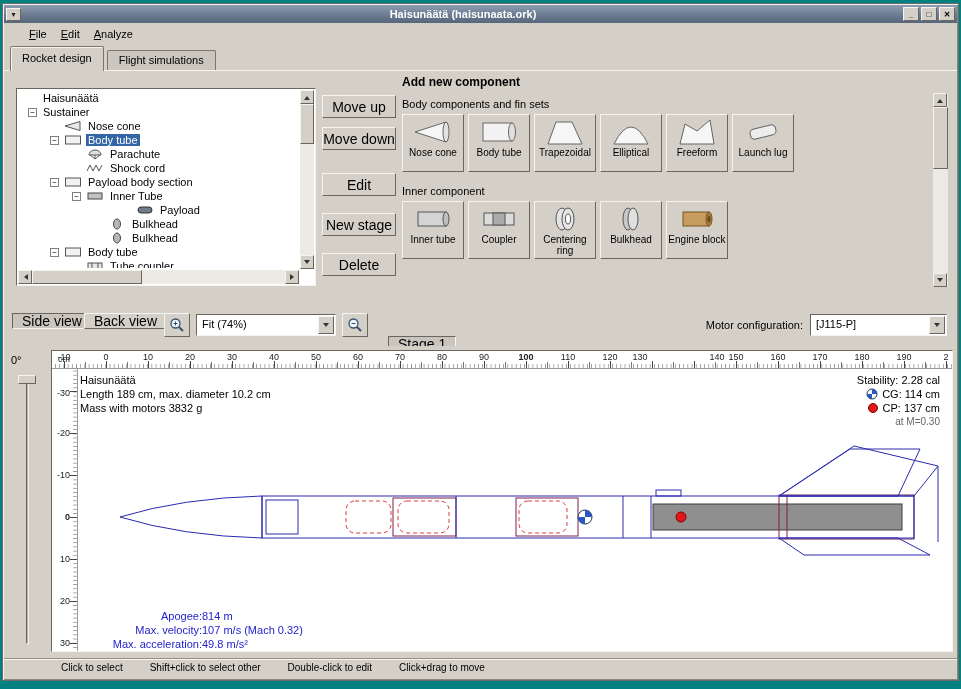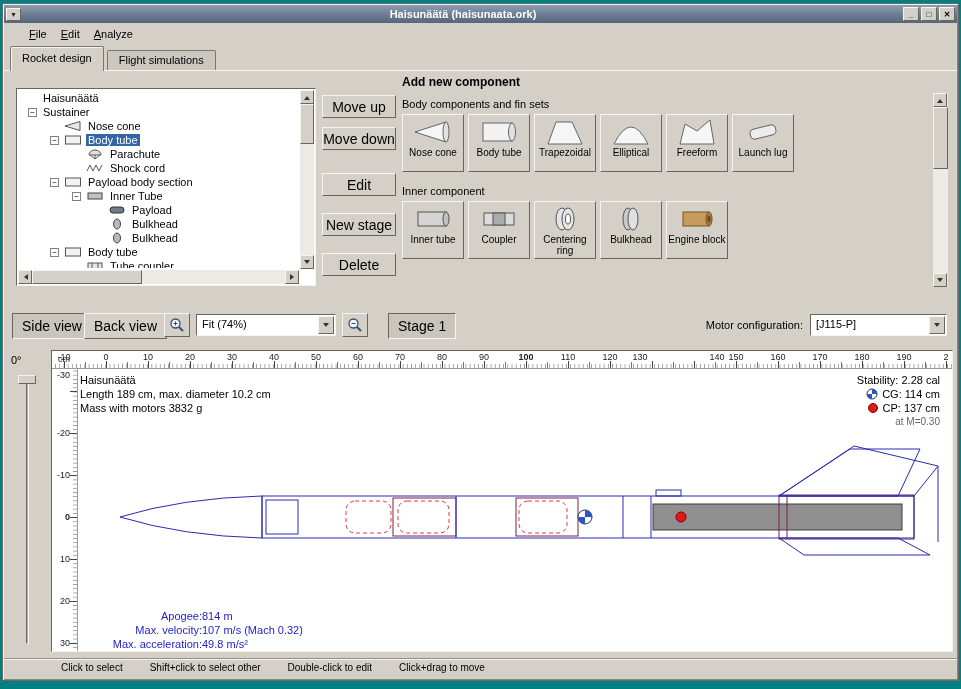--- a/index.html
+++ b/index.html
@@ -94,21 +94,21 @@
   .pal-btn {
     width:62px; height:58px; flex-direction:column; justify-content:flex-start;
     padding-top:3px; font-size:10px; line-height:11px; text-align:center;
   }
   .pal-btn .plabel { margin-top:1px; }
   .pal-scroll { right:9px; top:22px; width:15px; height:194px; }
 
   
   .viewbar { left:1px; top:302px; right:1px; height:40px; }
   .viewbar > * { position:absolute; }
-  .vb-btn { height:26px; top:7px; padding:0 9px; }
+  .vb-btn { height:16px; top:7px; padding:0 9px; }
   .icon-btn { width:26px; height:24px; top:7px; }
   .combo { top:8px; height:22px; background:#fff; border:1px solid; border-color:#6a665e #f6f4f0 #f6f4f0 #6a665e;
     padding:3px 20px 0 5px; position:relative; white-space:nowrap; }
   .combo-arrow { position:absolute; right:1px; top:1px; bottom:1px; width:16px; }
   .motor-group { right:10px; top:8px; display:flex; align-items:center; gap:7px; }
   .motor-group .combo { position:relative; top:0; width:137px; }
 
   
   .view-panel { left:1px; top:342px; right:1px; height:312px; background:#d4d0c8; }
   .view-panel > div { position:absolute; }
@@ -306,21 +306,21 @@
             </svg>
     <span class="tlabel">Payload body section</span>
   </div>
           <div class="tree-item" style="padding-left: 54px;">
     <span class="expander">−</span>
     <svg class="ti" width="20" height="12">
               <use href="#t-innertube"></use>
             </svg>
     <span class="tlabel">Inner Tube</span>
   </div>
-          <div class="tree-item" style="padding-left: 76px;">
+          <div class="tree-item" style="padding-left: 76px; margin-left: 28px;">
     <span class="expander" style="visibility: hidden;"></span>
     <svg class="ti" width="20" height="12">
               <use href="#t-payload"></use>
             </svg>
     <span class="tlabel">Payload</span>
   </div>
           <div class="tree-item" style="padding-left: 76px;">
     <span class="expander" style="visibility: hidden;"></span>
     <svg class="ti" width="20" height="12">
               <use href="#t-bulkhead"></use>
@@ -482,21 +482,21 @@
           <div class="tri tri-down"></div>
         </div>
     </div>
     <div class="icon-btn btn3d" style="left:338px;">
       <svg width="16" height="16">
           <circle cx="6.5" cy="6.5" r="4.5" fill="#eef4fa" stroke="#35506e" stroke-width="1.3"></circle>
           <path d="M4.5,6.5 H8.5" stroke="#35506e"></path>
           <path d="M10,10 L14,14" stroke="#35506e" stroke-width="2"></path>
         </svg>
     </div>
-    <div class="vb-btn btn3d pressed" style="left:384px;">Stage 1</div>
+    <div class="vb-btn btn3d pressed" style="left:384px;margin-top:23px;">Stage 1</div>
     <div class="motor-group">
       <span>Motor configuration:</span>
       <div class="combo">
         <span>[J115-P]</span>
         <div class="combo-arrow btn3d">
             <div class="tri tri-down"></div>
           </div>
       </div>
     </div>
   </div>
@@ -592,21 +592,21 @@
           <div class="hlab" style="left: 810px;">180</div>
           <div class="htick" style="left: 810px;"></div>
           <div class="hlab" style="left: 852px;">190</div>
           <div class="htick" style="left: 852px;"></div>
           <div class="hlab" style="left: 894px;">2</div>
           <div class="htick" style="left: 894px;"></div>
         </div>
       <div class="v-ruler">
         <div class="v-minor"></div>
         <div class="v-unit">cm</div>
-      <div class="vlab" style="top: 6px; margin-left: 40px;">-30</div>
+      <div class="vlab" style="top: 24px; margin-left: 40px;">-30</div>
           <div class="vtick" style="top: 22px;"></div>
           <div class="vlab" style="top: 64px;">-20</div>
           <div class="vtick" style="top: 64px;"></div>
           <div class="vlab" style="top: 106px;">-10</div>
           <div class="vtick" style="top: 106px;"></div>
           <div class="vlab b" style="top: 148px;">0</div>
           <div class="vtick" style="top: 148px;"></div>
           <div class="vlab" style="top: 190px;">10</div>
           <div class="vtick" style="top: 190px;"></div>
           <div class="vlab" style="top: 232px;">20</div>

